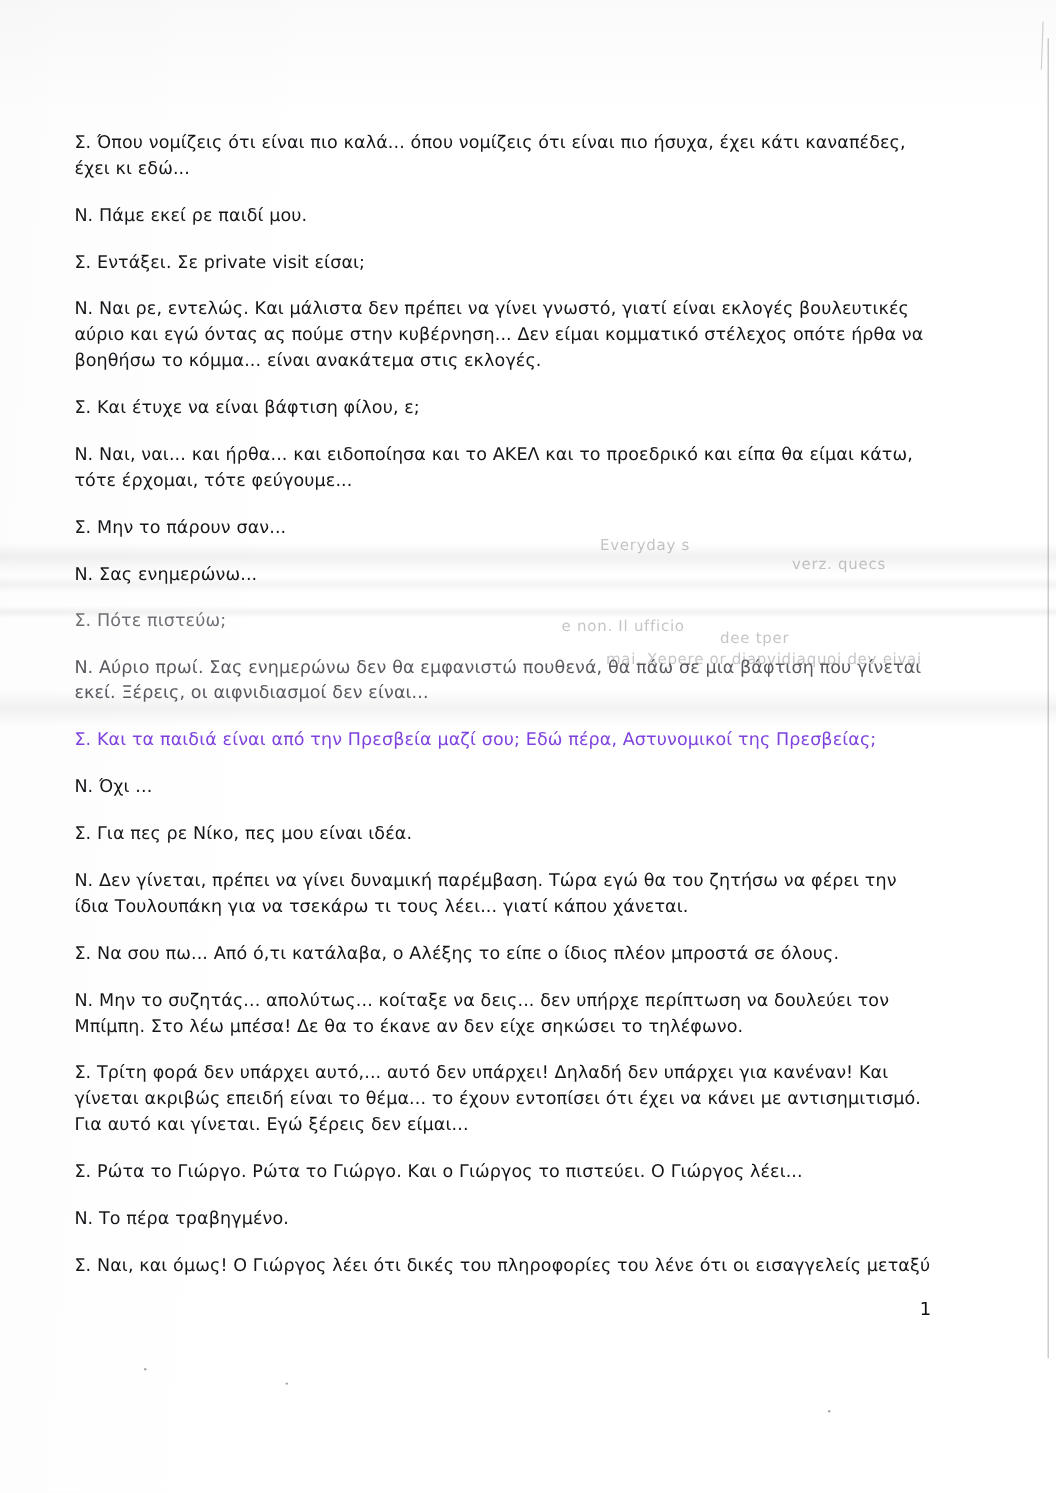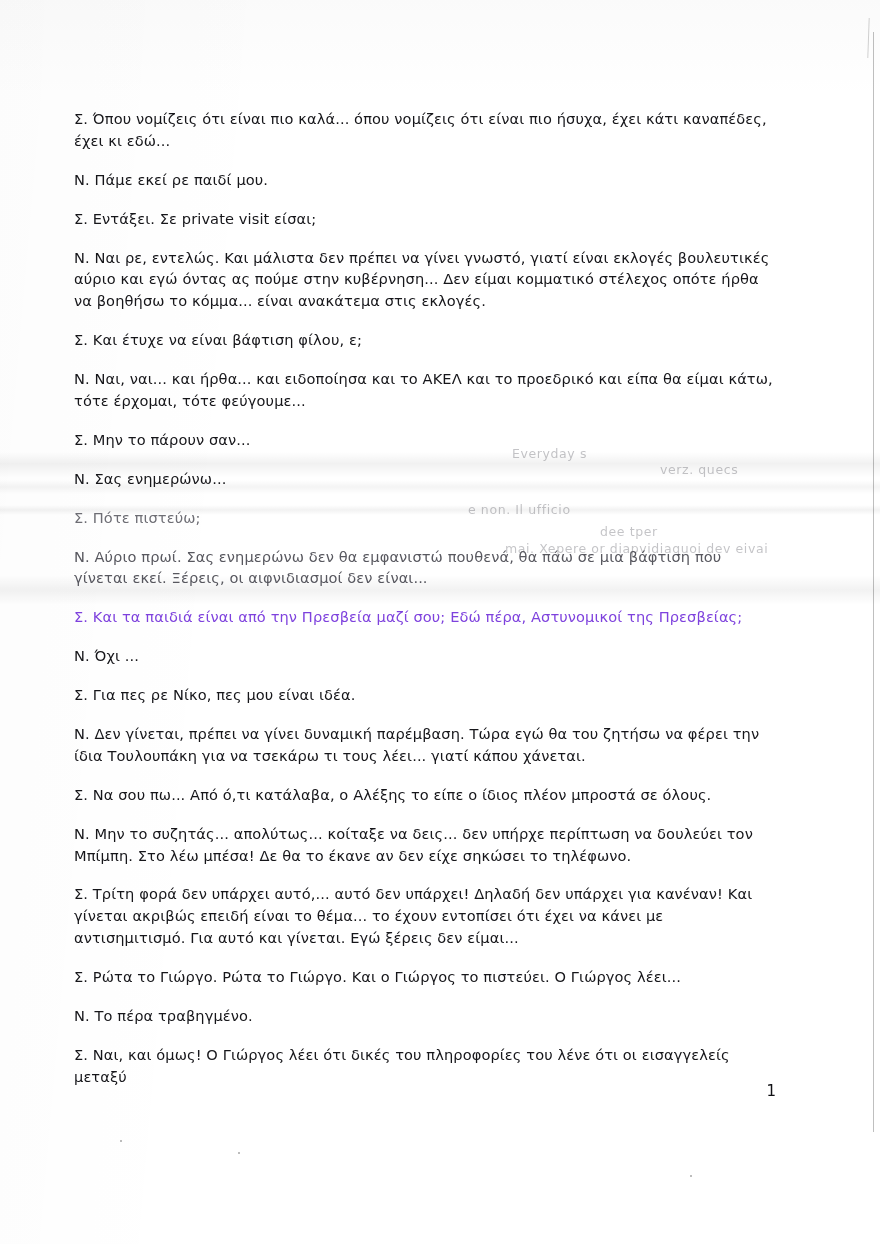--- a/index.html
+++ b/index.html
@@ -48,21 +48,21 @@
     background: rgba(0,0,0,0.18);
     transform: rotate(2deg);
   }
   .text-block {
     position: absolute;
     left: 62px;
     top: 108px;
     width: 714px;
   }
   p.line {
-    margin: 0 0 17px 12px;
+    margin: 0 0 17px 0;
     font-size: 14.6px;
     line-height: 1.5;
     color: #16161a;
     letter-spacing: 0.1px;
     text-align: left;
   }
   
   p.faint-1 { color: #4a4a52; opacity: 0.92; }
   p.faint-2 { color: #55555d; opacity: 0.85; }
   p.faint-4 { color: #6d28d9; opacity: 0.88; }
@@ -122,23 +122,23 @@
 <body>
 
 <div class="page">
   <div class="paper-tint"></div>
 
   <div class="streak streak-a"></div>
   <div class="streak streak-b"></div>
   <div class="streak streak-c"></div>
   <div class="streak streak-d"></div>
 
-  <div class="ghost-text" style="left:512px; top:446px;">Everyday s</div>
+  <div class="ghost-text" style="left:500px; top:446px;">Everyday s</div>
   <div class="ghost-text" style="left:660px; top:462px;text-align:right;">verz. quecs</div>
-  <div class="ghost-text" style="left:468px; top:502px;">e non. Il ufficio</div>
+  <div class="ghost-text" style="left:468px; top:514px;">e non. Il ufficio</div>
   <div class="ghost-text" style="left:600px; top:524px;">dee tper</div>
   <div class="ghost-text" style="left:470px; top:541px;margin-left:35px;">mai. Xepere or diapvidiaquoi dev eivai</div>
 
   <div class="scan-edge"></div>
   <div class="scan-edge2"></div>
 
   <div class="speck" style="left:120px; top:1140px; width:2px; height:2px;"></div>
   <div class="speck" style="left:238px; top:1152px; width:2px; height:2px;"></div>
   <div class="speck" style="left:690px; top:1175px; width:2px; height:2px;"></div>
 

